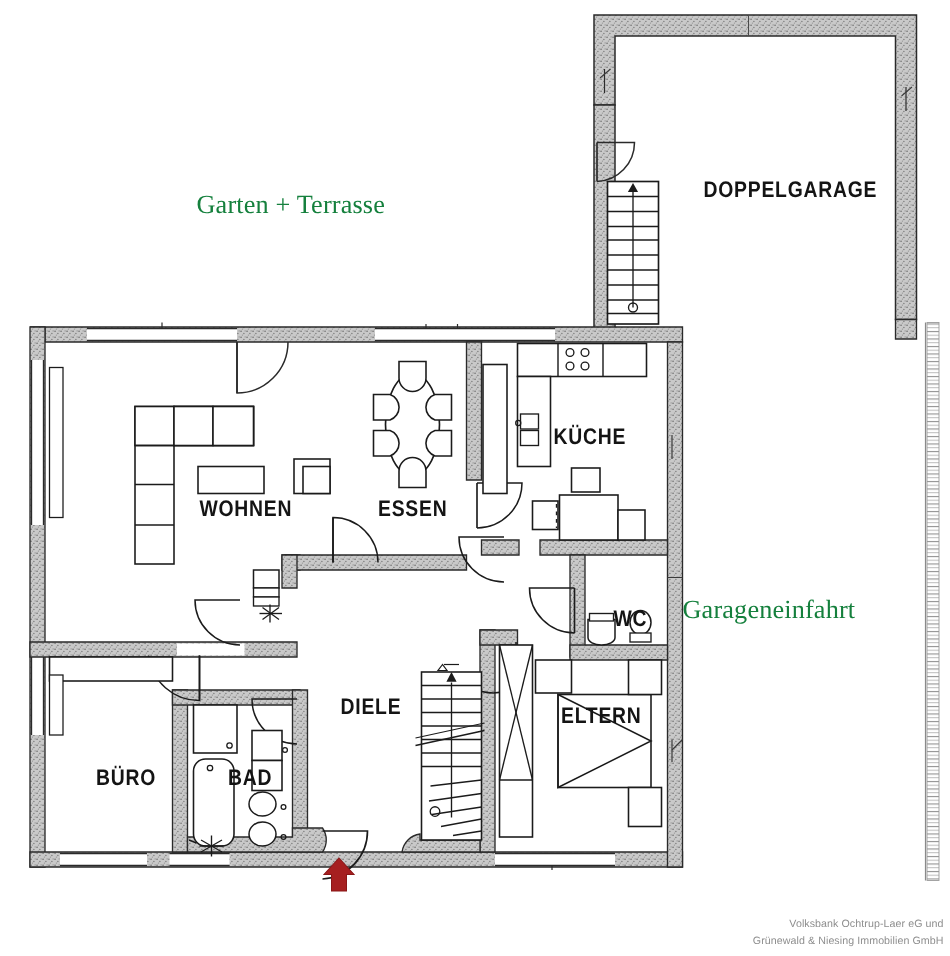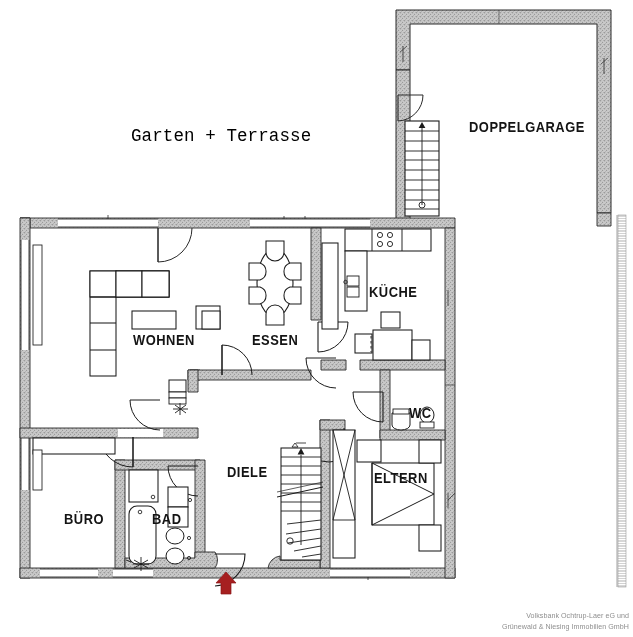--- a/index.html
+++ b/index.html
@@ -34,24 +34,24 @@
   .room-lbl {
     font-family: "Liberation Sans Narrow", "Liberation Sans", sans-serif;
     font-weight: 700;
     font-size: 15px;
     letter-spacing: 0.6px;
     transform: scaleX(0.86);
     transform-origin: left center;
     color: #141414;
   }
   .ext-lbl {
-    font-family: Liberation Mono, monospace;
+    font-family: Liberation Serif, serif;
     font-weight: 400;
     font-size: 17.5px;
-    color: #000000;
+    color: #15803d;
     letter-spacing: 0.1px;
   }
   .watermark {
     position: absolute;
     right: 4px;
     bottom: 5px;
     text-align: right;
     font-family: "Liberation Sans", sans-serif;
     font-size: 7.1px;
     line-height: 10.5px;
@@ -399,20 +399,21 @@
       <line x1="617" y1="215" x2="617" y2="587" stroke="#8a8a8a" stroke-width="0.8"></line>
     </g>
 
     <g>
       <path d="M226,572 L236,583 L231,583 L231,594 L221,594 L221,583 L216,583 Z" fill="#a61f20" stroke="#8a1617" stroke-width="0.7"></path>
     </g>
   </svg>
 
   <div class="lbl ext-lbl" style="left:131px; top:126px;">Garten + Terrasse</div>
 
+  <div class="lbl ext-lbl" style="left:455px; top:396px;">Garageneinfahrt</div>
 
   <div class="lbl room-lbl" style="left:469px; top:118px;">DOPPELGARAGE</div>
 
   <div class="lbl room-lbl" style="left:369px; top:283px;">KÜCHE</div>
 
   <div class="lbl room-lbl" style="left:133px; top:331px;">WOHNEN</div>
 
   <div class="lbl room-lbl" style="left:252px; top:331px;">ESSEN</div>
 
   <div class="lbl room-lbl" style="left:409px; top:404px;">WC</div>

